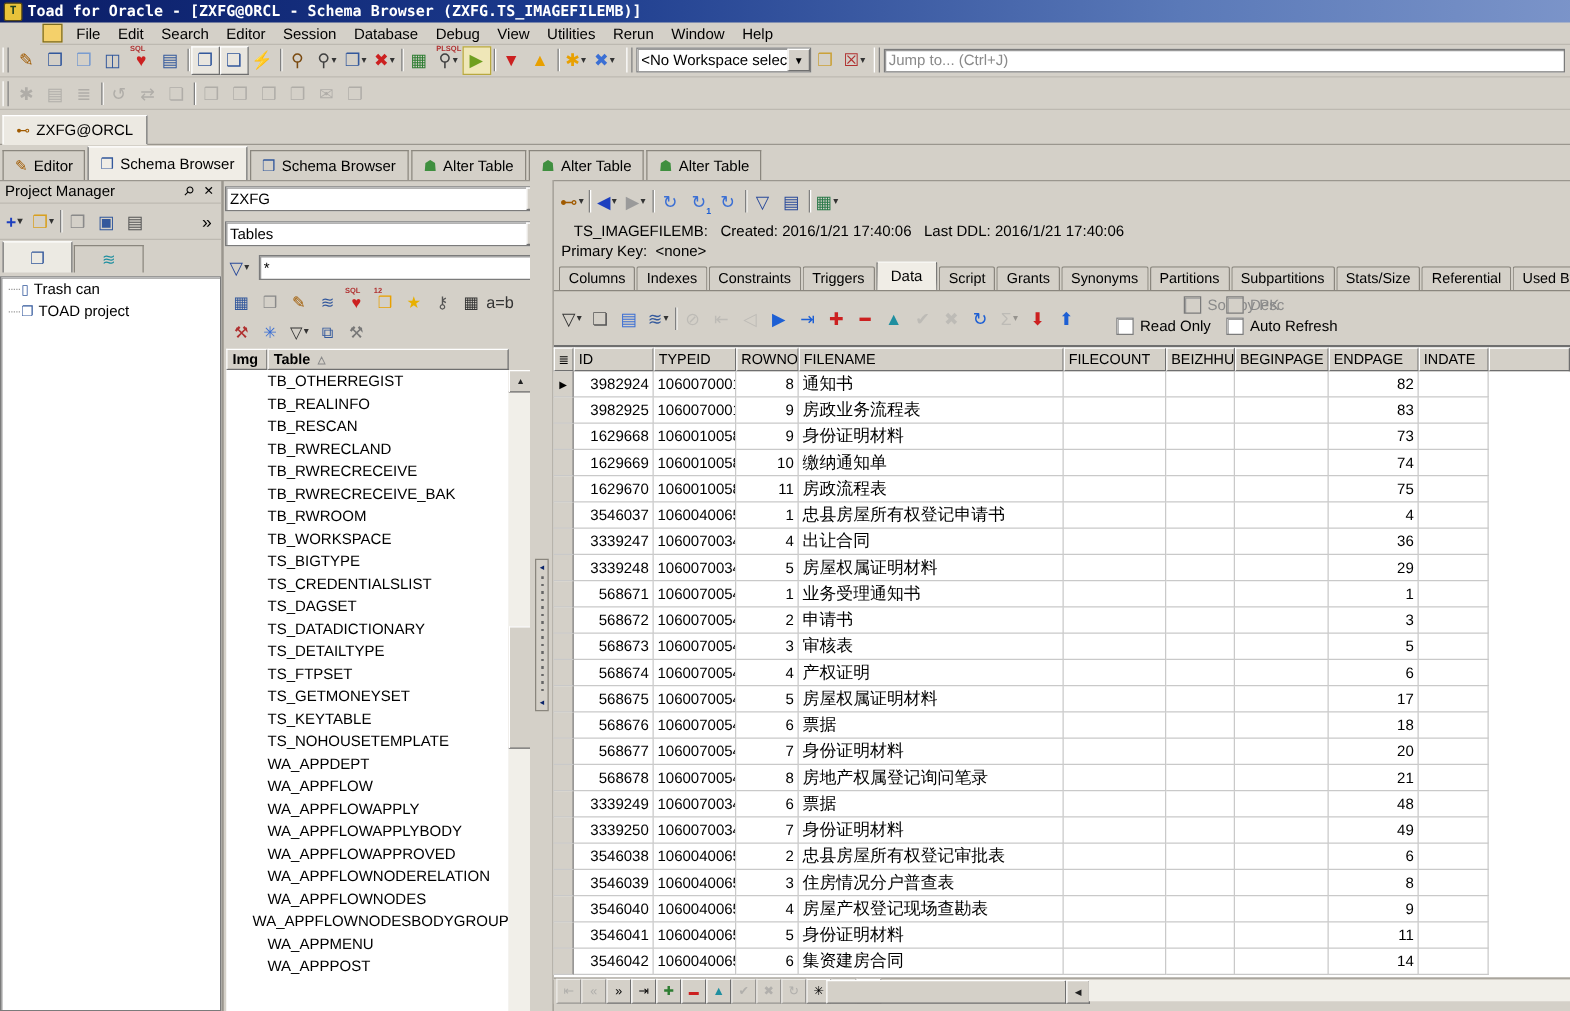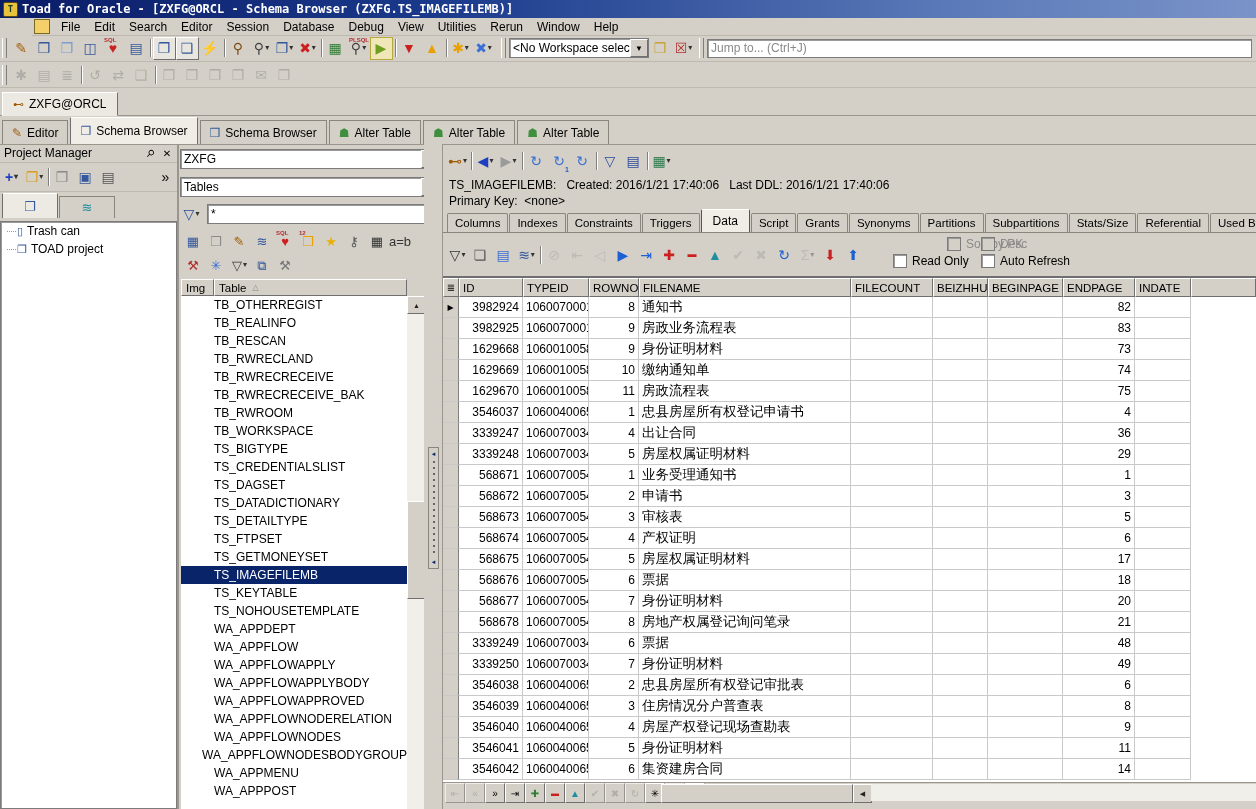--- a/index.html
+++ b/index.html
@@ -54,21 +54,21 @@
   .pmtabs{display:flex;align-items:flex-end;height:26px;padding-left:2px;gap:1px;}
   .pmtab{width:54px;height:21px;display:flex;align-items:center;justify-content:center;font-size:13px;
     background:#d4d0c8;border:1px solid #8a867e;border-bottom:none;}
   .pmtab.active{background:#eceae3;height:24px;border-color:#fff #6f6f6f;}
   .pmtree{position:absolute;left:0;top:77px;width:175px;bottom:0;background:#fff;border:1px solid #7b7b7b;box-shadow:inset 1px 1px 0 #9a9a9a;}
   .titem{display:flex;align-items:center;gap:4px;height:18px;padding-left:16px;font-size:12px;position:relative;}
   .titem::before{content:"";position:absolute;left:6px;top:9px;width:9px;height:0;border-top:1px dotted #9a9a9a;}
   .titem .tico{font-size:11px;color:#33589c;}
   
   .bico{font-size:13px;}
-  .listhead{display:flex;height:17px;}
+  .listhead{display:flex;height:17px;font-weight:bold;}
   .lh{background:#d4d0c8;border:1px solid;border-color:#fff #6f6f6f #6f6f6f #fff;font-size:11.5px;
      display:flex;align-items:center;padding:0 4px;gap:6px;}
   .sortmark{font-size:8px;color:#8a8a8a;}
   .tlist{position:absolute;background:#fff;overflow:hidden;}
   .trow{display:flex;align-items:center;height:18px;font-size:12px;}
   .trow .timg{width:33px;}
   .trow.selected{background:#0a246a;color:#fff;}
   
   .sb{background:#f1efe9;}
   .sbtn{background:#d4d0c8;border:1px solid;border-color:#fff #6f6f6f #6f6f6f #fff;display:flex;align-items:center;justify-content:center;font-size:7px;color:#222;}
@@ -683,24 +683,20 @@
       <div class="trow">
         <span class="timg"></span>
         <span>TS_FTPSET</span>
       </div>
 
       <div class="trow">
         <span class="timg"></span>
         <span>TS_GETMONEYSET</span>
       </div>
 
-      <div class="trow selected">
-        <span class="timg"></span>
-        <span>TS_IMAGEFILEMB</span>
-      </div>
 
       <div class="trow">
         <span class="timg"></span>
         <span>TS_KEYTABLE</span>
       </div>
 
       <div class="trow">
         <span class="timg"></span>
         <span>TS_NOHOUSETEMPLATE</span>
       </div>
@@ -843,21 +839,21 @@
         
       </span>
 
       <span class="tbico" style="color:#2a7a4a">
         <span>▦</span>
         <span class="tag" style="color:#1d5fd4;top:auto;bottom:-1px;left:auto;right:1px;font-size:7px;"></span>
         <span class="dd">▾</span>
       </span>
     </div>
 
-  <div class="abs infoline" style="left:449px;top:178px;">
+  <div class="abs infoline" style="left:459px;top:178px;">
     <span>TS_IMAGEFILEMB:</span>&nbsp;&nbsp;
     <span>Created:</span>
     <span>2016/1/21 17:40:06</span>&nbsp;&nbsp;
     <span>Last DDL:</span>
     <span>2016/1/21 17:40:06</span>
   </div>
   <div class="abs infoline" style="left:449px;top:194px;">
     <span>Primary Key:</span>&nbsp;
     <span>&lt;none&gt;</span>
   </div>

